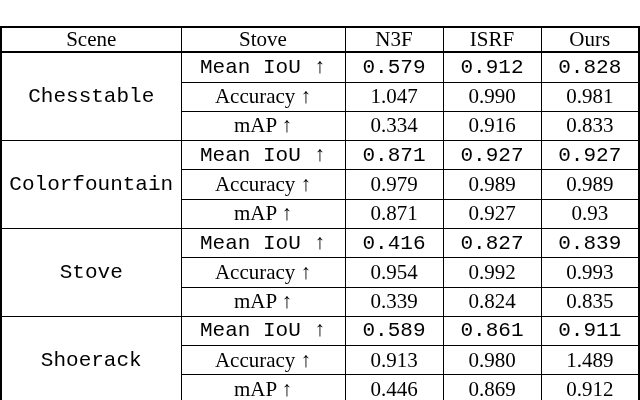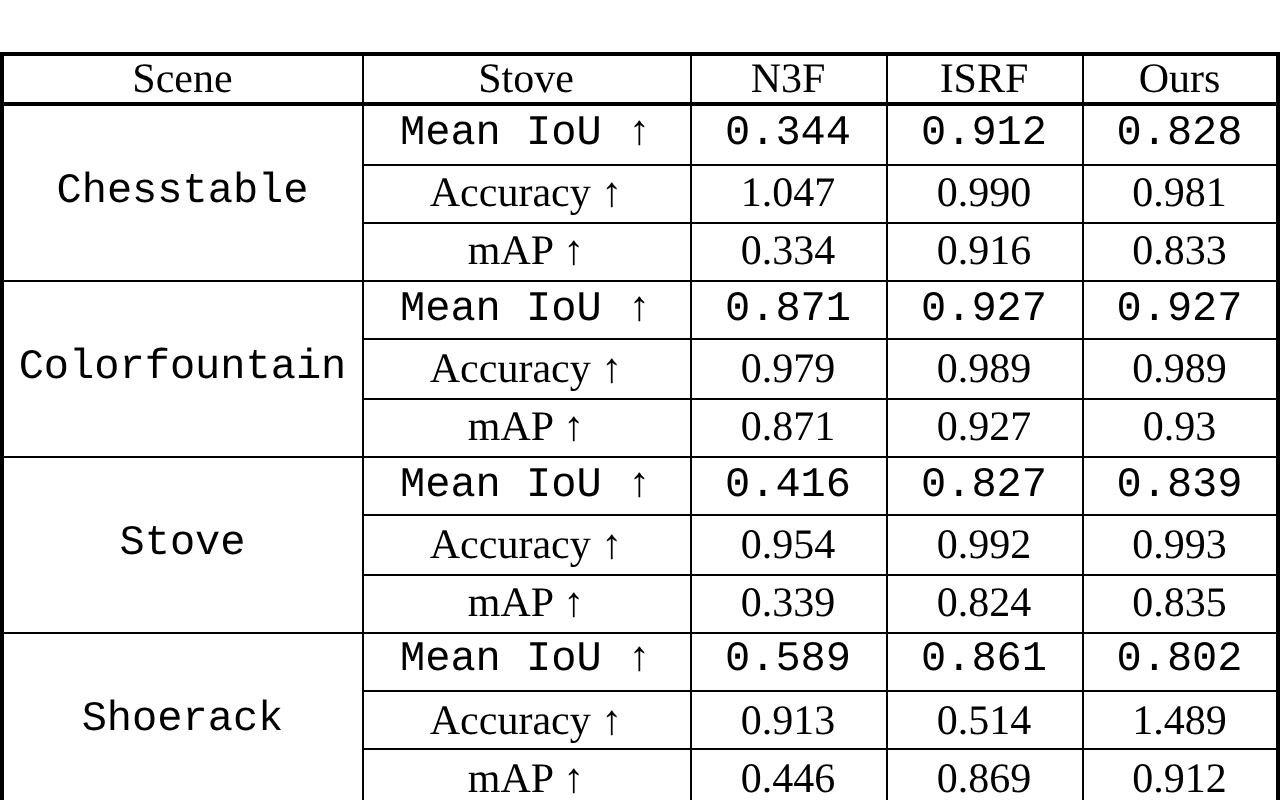--- a/index.html
+++ b/index.html
@@ -77,21 +77,21 @@
       <th>N3F</th>
       <th>ISRF</th>
       <th>Ours</th>
     </tr>
   </thead>
   <tbody>
 
     <tr class="group-start">
       <td class="scene-cell" rowspan="3">Chesstable</td>
       <td class="metric-cell">Mean IoU ↑</td>
-      <td>0.344</td>
+      <td>0.579</td>
       <td class="bold">0.912</td>
       <td>0.828</td>
     </tr>
     <tr>
       <td class="metric-cell">Accuracy ↑</td>
       <td>1.047</td>
       <td class="bold">0.990</td>
       <td>0.981</td>
     </tr>
     <tr>
@@ -139,26 +139,26 @@
       <td>0.339</td>
       <td>0.824</td>
       <td class="bold">0.835</td>
     </tr>
 
     <tr class="group-start">
       <td class="scene-cell" rowspan="3">Shoerack</td>
       <td class="metric-cell">Mean IoU ↑</td>
       <td>0.589</td>
       <td>0.861</td>
-      <td class="bold">0.802</td>
+      <td class="bold">0.911</td>
     </tr>
     <tr>
       <td class="metric-cell">Accuracy ↑</td>
       <td>0.913</td>
-      <td>0.514</td>
+      <td>0.980</td>
       <td class="bold">1.489</td>
     </tr>
     <tr>
       <td class="metric-cell">mAP ↑</td>
       <td>0.446</td>
       <td>0.869</td>
       <td class="bold">0.912</td>
     </tr>
 
   </tbody>

